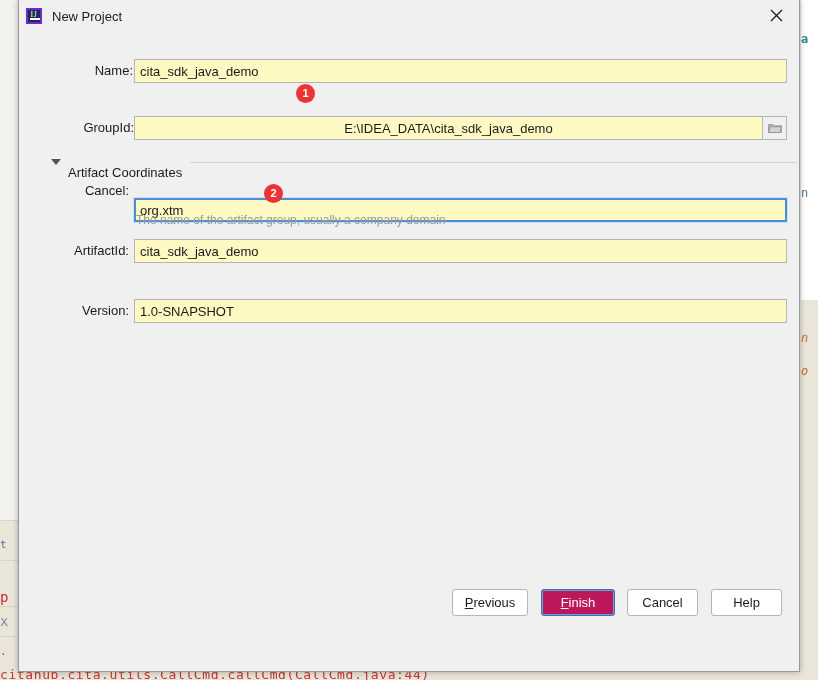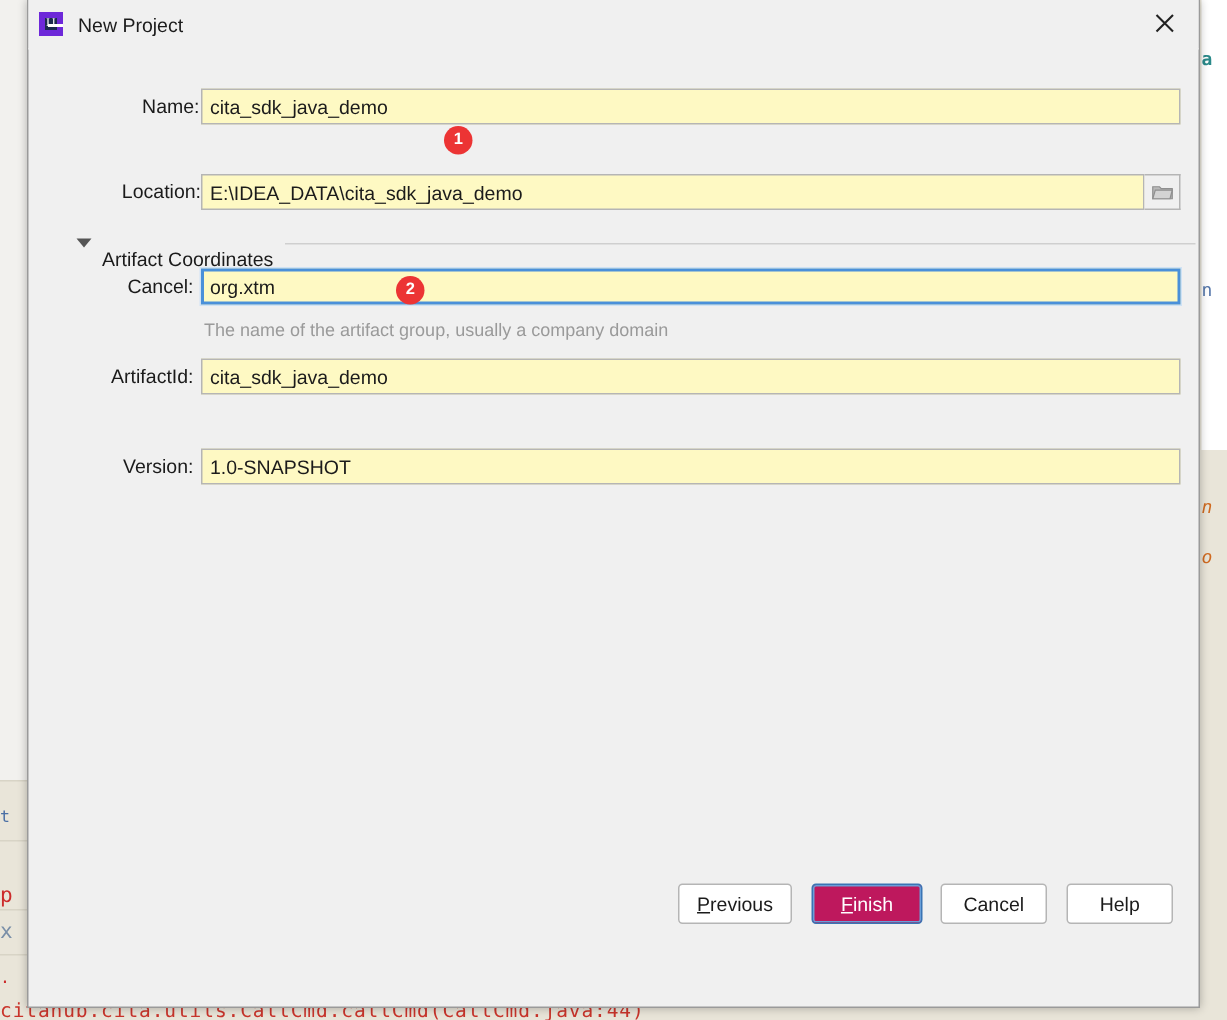--- a/index.html
+++ b/index.html
@@ -93,21 +93,21 @@
     height: 32px;
     background: #f0f0f0;
     display: flex;
     align-items: center;
     border-bottom: 1px solid #f0f0f0;
   }
   #app-icon {
     width: 16px; height: 16px;
     margin-left: 7px;
     background: #1b2a4e;
-    border: 4px solid #6d28d9;
+    border: 2px solid #6d28d9;
     box-sizing: border-box;
     position: relative;
     display: flex;
     align-items: center;
     justify-content: center;
     flex: none;
   }
   #app-icon .ij-text {
     color: #ffffff;
     font-family: "Liberation Serif", serif;
@@ -324,39 +324,39 @@
 
   <div id="dialog-body">
 
     <div class="form-row" style="top:26px;">
       <div class="form-label" style="left:0; width:114px;">Name:</div>
       <input class="text-input" type="text" style="left: 115px; width: 653px;" value="cita_sdk_java_demo">
     </div>
     <div class="step-badge" style="left:277px; top:51px;">1</div>
 
     <div class="form-row" style="top:83px;">
-      <div class="form-label" style="left:0; width:115px;">Location:</div>
-      <input class="text-input" type="text" style="left: 115px; width: 629px;" value="E:\IDEA_DATA\cita_sdk_java_demo">
+      <div class="form-label" style="left:0; width:115px;">GroupId:</div>
+      <input class="text-input" type="text" style="left: 115px; width: 629px; text-align: center;" value="E:\IDEA_DATA\cita_sdk_java_demo">
       <div class="browse-button" style="left:744px;">
         <svg width="14" height="12" viewBox="0 0 14 12" aria-hidden="true">
           <path d="M0.5 2.5 L5 2.5 L6.2 3.8 L13.5 3.8 L13.5 10.5 L0.5 10.5 Z" fill="#b9b9b9" stroke="#8f8f8f" stroke-width="0.8"></path>
           <path d="M2.2 4.8 L13.5 4.8 L12 10.5 L0.5 10.5 Z" fill="#d3d3d3" stroke="#8f8f8f" stroke-width="0.8"></path>
         </svg>
       </div>
     </div>
 
     <div id="artifact-section-header">
       <span id="artifact-triangle"></span>
       <span id="artifact-section-label">Artifact Coordinates</span>
       <span id="artifact-section-rule"></span>
     </div>
 
     <div class="form-row" style="top:146px;">
       <div class="form-label" style="left:0; width:110px;">Cancel:</div>
-      <input class="text-input focused" type="text" style="left: 115px; width: 653px;" value="org.xtm">
+      <input class="text-input focused" type="text" style="left: 115px; width: 653px; margin-top: 19px;" value="org.xtm">
     </div>
     <div class="step-badge" style="left:245px; top:151px;">2</div>
     <div class="hint-text" style="left:117px; top:180px;">The name of the artifact group, usually a company domain</div>
 
     <div class="form-row" style="top:206px;padding-left:16px;">
       <div class="form-label" style="left:0; width:110px;">ArtifactId:</div>
       <input class="text-input" type="text" style="left: 115px; width: 653px;" value="cita_sdk_java_demo">
     </div>
 
     <div class="form-row" style="top:266px;">

